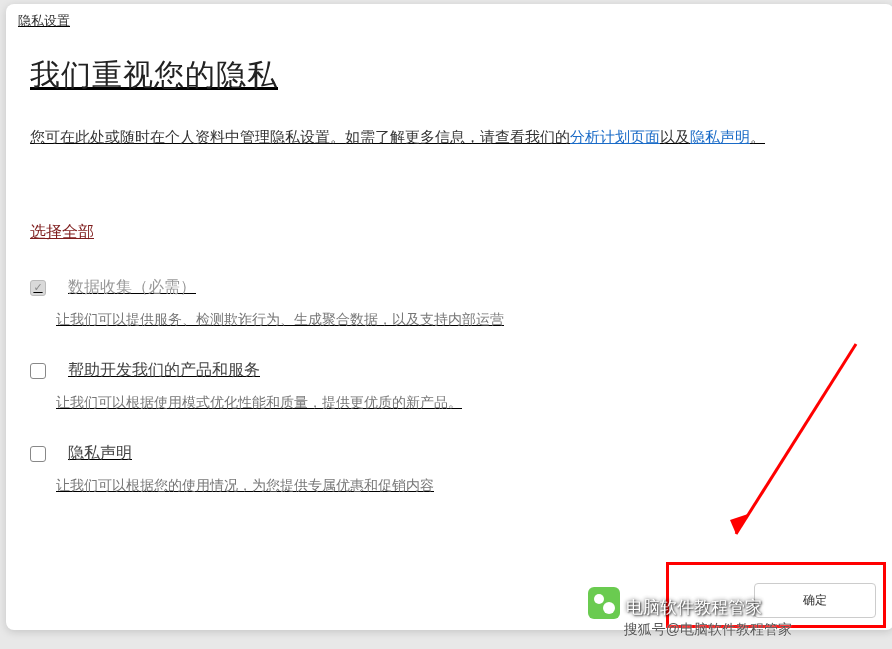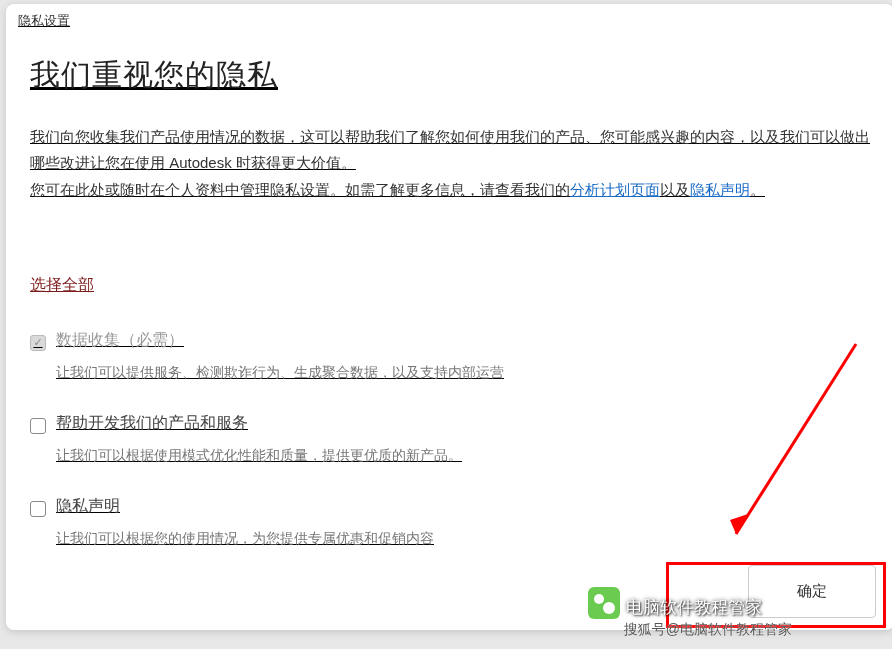--- a/index.html
+++ b/index.html
@@ -62,22 +62,23 @@
     }
     .select-all a {
       font-size: 16px;
       color: #7f1d1d;
       text-decoration: underline;
       font-weight: 500;
       cursor: pointer;
     }
     .option-row {
       display: flex;
-      align-items: flex-end;
+      align-items: flex-start;
       margin-bottom: 10px;
+      gap: 12px;
     }
     .checkbox {
       width: 16px;
       height: 16px;
       border: 1.5px solid #888;
       border-radius: 3px;
       margin-top: 3px;
       margin-right: 10px;
       flex-shrink: 0;
       display: inline-flex;
@@ -118,22 +119,22 @@
       position: absolute;
       bottom: 12px;
       right: 18px;
       display: flex;
       align-items: center;
     }
     .ok-button {
       background: #fff;
       border: 1px solid #ccc;
       border-radius: 4px;
-      padding: 16px 48px;
-      font-size: 15px;
+      padding: 8px 48px;
+      font-size: 12px;
       color: #333;
       cursor: pointer;
       font-family: inherit;
     }
     .red-box {
       position: absolute;
       border: 3px solid #ff0000;
       pointer-events: none;
       right: 8px;
       bottom: 2px;
@@ -206,21 +207,20 @@
 <body>
 
 <div class="dialog">
   <div class="title-bar">
     <span>隐私设置</span>
   </div>
 
   <div class="content">
     <h1 class="main-heading">我们重视您的隐私</h1>
 
-    <p class="intro-para">我们向您收集我们产品使用情况的数据，这可以帮助我们了解您如何使用我们的产品、您可能感兴趣的内容，以及我们可以做出哪些改进让您在使用 Autodesk 时获得更大价值。</p>
     <p class="intro-para">
       <span>您可在此处或随时在个人资料中管理隐私设置。如需了解更多信息，请查看我们的</span><a class="link">分析计划页面</a><span>以及</span><a class="link">隐私声明</a><span>。</span>
     </p>
 
     <div class="select-all">
       <a>选择全部</a>
     </div>
 
     <div class="option-row">
       <span class="checkbox disabled"></span>

